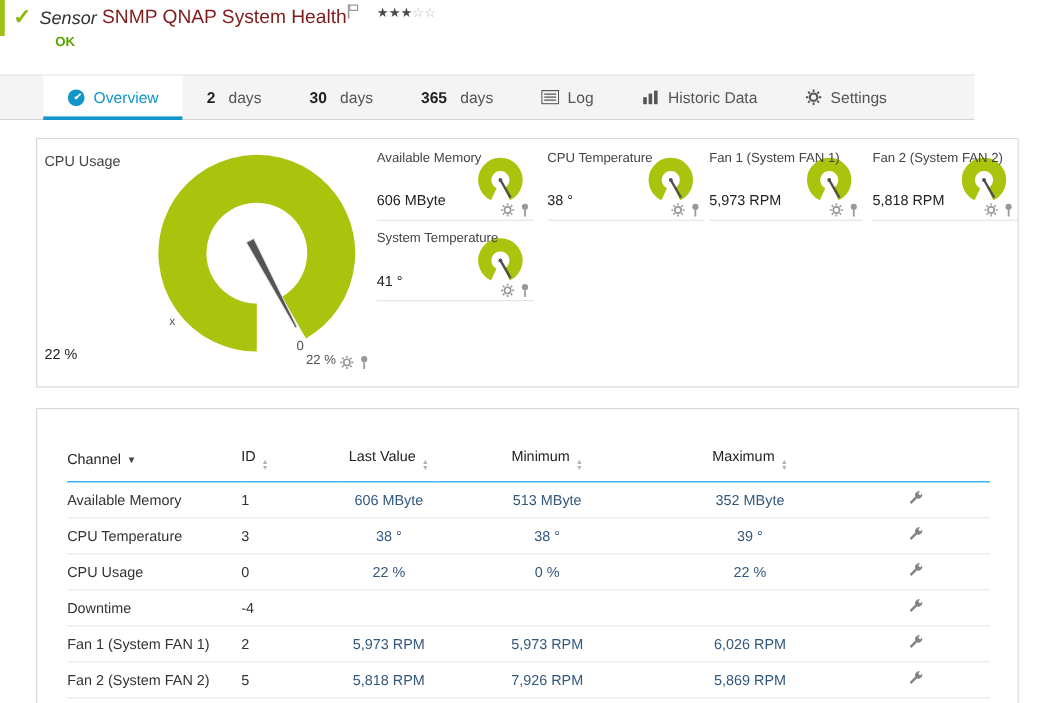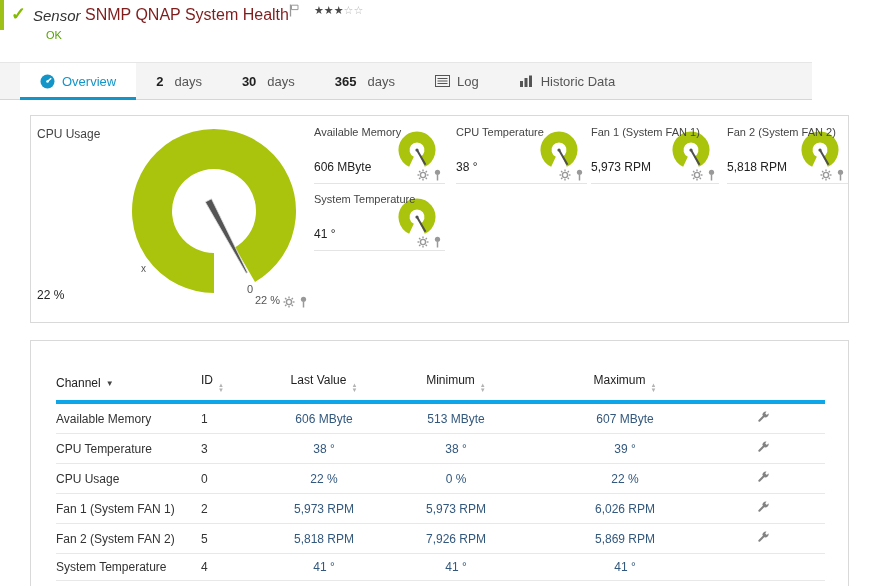--- a/index.html
+++ b/index.html
@@ -10,27 +10,27 @@
   }
   
   .hdr { position:absolute; top:0; left:0; width:881px; height:62px; background:#fff; }
   .sliver { position:absolute; left:0; top:0; width:4px; height:30px; background:#9ec117; }
   .chk { position:absolute; left:11px; top:3px; font-size:18px; font-weight:bold; color:#84bb00; }
   .kind { position:absolute; left:33px; top:7px; font-style:italic; font-size:15px; color:#333; }
   .title { position:absolute; left:85px; top:6px; font-size:16px; color:#7f1d1d; white-space:nowrap; }
   .flagwrap { position:absolute; left:289px; top:3px; }
   .stars { position:absolute; left:314px; top:4px; font-size:11px; }
   .stars .f { color:#4a4a4a; } .stars .e { color:#b9b9b9; }
-  .ok { position:absolute; left:46px; top:29px; font-size:11px; font-weight:normal; color:#56a300; }
+  .ok { position:absolute; left:46px; top:29px; font-size:11px; font-weight:bold; color:#56a300; }
 
   
   .tabs {
     position:absolute; top:62px; left:0; width:812px; height:38px;
     background:#f4f4f4; border-top:1px solid #e6e6e6; border-bottom:1px solid #d6d6d6;
-    display:flex; align-items:stretch; padding-left:20px;
+    display:flex; align-items:stretch; padding-left:36px;
   }
   .tab {
     display:flex; align-items:center; gap:7px; padding:0 20px; font-size:13px;
     color:#555; cursor:pointer; position:relative; white-space:nowrap;
   }
   .tab .num { font-weight:bold; color:#222; margin-right:4px; }
   .tab.active { background:#fff; color:#1295c9; }
   .tab.active::after { content:""; position:absolute; left:0; right:0; bottom:-1px; height:3px; background:#1295c9; }
 
   
@@ -47,21 +47,21 @@
   .mini { height:60px; border-bottom:1px solid #e4e4e4; }
   .mini .lbl { position:absolute; left:0; top:2px; font-size:11px; color:#444; white-space:nowrap; z-index:2; }
   .mini .val { position:absolute; left:0; top:36px; font-size:12px; color:#222; white-space:nowrap; }
   .mini svg.g { position:absolute; right:6px; top:6px; }
   .mini .icons { position:absolute; right:3px; bottom:2px; display:flex; gap:4px; }
 
   
   table { border-collapse:collapse; width:100%; table-layout:fixed; }
   th {
     font-size:12px; color:#222; font-weight:normal; text-align:left;
-    padding:6px 0 8px 0; border-bottom:4px solid #0ea5e9; white-space:nowrap;
+    padding:6px 0 8px 0; border-bottom:1px solid #0ea5e9; white-space:nowrap;
   }
   td {
     font-size:12px; color:#333; padding:6px 0; border-bottom:1px solid #e8e8e8;
     white-space:nowrap; overflow:hidden;
   }
   th.right, td.right { text-align:center; }
   td.val { color:#33587d; }
   td.wr, th.wr { text-align:center; }
   .caret { font-size:8px; color:#444; margin-left:5px; vertical-align:1px; }
   .sort { display:inline-flex; flex-direction:column; margin-left:5px; vertical-align:-3px; }
@@ -115,20 +115,36 @@
     </svg>
     <span>Log</span>
   </div>
   <div class="tab">
     <svg width="15" height="12" viewBox="0 0 15 12">
       <rect x="1" y="6" width="3" height="6" fill="#555"></rect>
       <rect x="5.5" y="3" width="3" height="9" fill="#555"></rect>
       <rect x="10" y="0.5" width="3" height="11.5" fill="#555"></rect>
     </svg>
     <span>Historic Data</span>
+  </div>
+  <div class="tab">
+    <svg width="14" height="14" viewBox="0 0 14 14">
+      <g stroke="#555" stroke-width="1.6">
+        <line x1="7" y1="0.6" x2="7" y2="2.6"></line>
+          <line x1="7" y1="11.4" x2="7" y2="13.4"></line>
+        <line x1="0.6" y1="7" x2="2.6" y2="7"></line>
+          <line x1="11.4" y1="7" x2="13.4" y2="7"></line>
+        <line x1="2.5" y1="2.5" x2="3.9" y2="3.9"></line>
+          <line x1="10.1" y1="10.1" x2="11.5" y2="11.5"></line>
+        <line x1="2.5" y1="11.5" x2="3.9" y2="10.1"></line>
+          <line x1="10.1" y1="3.9" x2="11.5" y2="2.5"></line>
+      </g>
+      <circle cx="7" cy="7" r="3.1" fill="none" stroke="#555" stroke-width="1.8"></circle>
+    </svg>
+    <span>Settings</span>
   </div>
 </div>
 
 <div class="panel" id="gaugePanel">
   <span class="glabel" style="left:6px; top:11px;">CPU Usage</span>
 
   <svg width="190" height="180" viewBox="0 0 190 180" style="left:88px; top:10px;">
     <path d="M 95 147 A 62 62 0 1 1 126 138.7" fill="none" stroke="#aac40d" stroke-width="40"></path>
     <polygon points="86.3,76 92.5,72.8 128.5,146.4 127.1,147.2" fill="#555" stroke="#e3e3e3" stroke-width="0.8"></polygon>
   </svg>
@@ -335,21 +351,21 @@
             </span></th>
         <th class="wr"></th>
       </tr>
     </thead>
     <tbody>
       <tr>
         <td>Available Memory</td>
         <td>1</td>
         <td class="right val">606 MByte</td>
         <td class="right val">513 MByte</td>
-        <td class="right val">607 MByte</td>
+        <td class="right val">352 MByte</td>
         <td class="wr"><svg width="14" height="14" viewBox="0 0 14 14">
               <g transform="rotate(45 7 7)">
                 <circle cx="7" cy="3.4" r="2.9" fill="#838383"></circle>
                 <rect x="5.8" y="0.2" width="2.4" height="2.6" fill="#ffffff"></rect>
                 <rect x="6" y="4.6" width="2" height="8.6" rx="1" fill="#838383"></rect>
               </g>
             </svg></td>
       </tr>
       <tr>
         <td>CPU Temperature</td>
@@ -364,20 +380,34 @@
                 <rect x="6" y="4.6" width="2" height="8.6" rx="1" fill="#838383"></rect>
               </g>
             </svg></td>
       </tr>
       <tr>
         <td>CPU Usage</td>
         <td>0</td>
         <td class="right val">22 %</td>
         <td class="right val">0 %</td>
         <td class="right val">22 %</td>
+        <td class="wr"><svg width="14" height="14" viewBox="0 0 14 14">
+              <g transform="rotate(45 7 7)">
+                <circle cx="7" cy="3.4" r="2.9" fill="#838383"></circle>
+                <rect x="5.8" y="0.2" width="2.4" height="2.6" fill="#ffffff"></rect>
+                <rect x="6" y="4.6" width="2" height="8.6" rx="1" fill="#838383"></rect>
+              </g>
+            </svg></td>
+      </tr>
+      <tr>
+        <td>Downtime</td>
+        <td>-4</td>
+        <td class="right val"></td>
+        <td class="right val"></td>
+        <td class="right val"></td>
         <td class="wr"><svg width="14" height="14" viewBox="0 0 14 14">
               <g transform="rotate(45 7 7)">
                 <circle cx="7" cy="3.4" r="2.9" fill="#838383"></circle>
                 <rect x="5.8" y="0.2" width="2.4" height="2.6" fill="#ffffff"></rect>
                 <rect x="6" y="4.6" width="2" height="8.6" rx="1" fill="#838383"></rect>
               </g>
             </svg></td>
       </tr>
       <tr>
         <td>Fan 1 (System FAN 1)</td>

